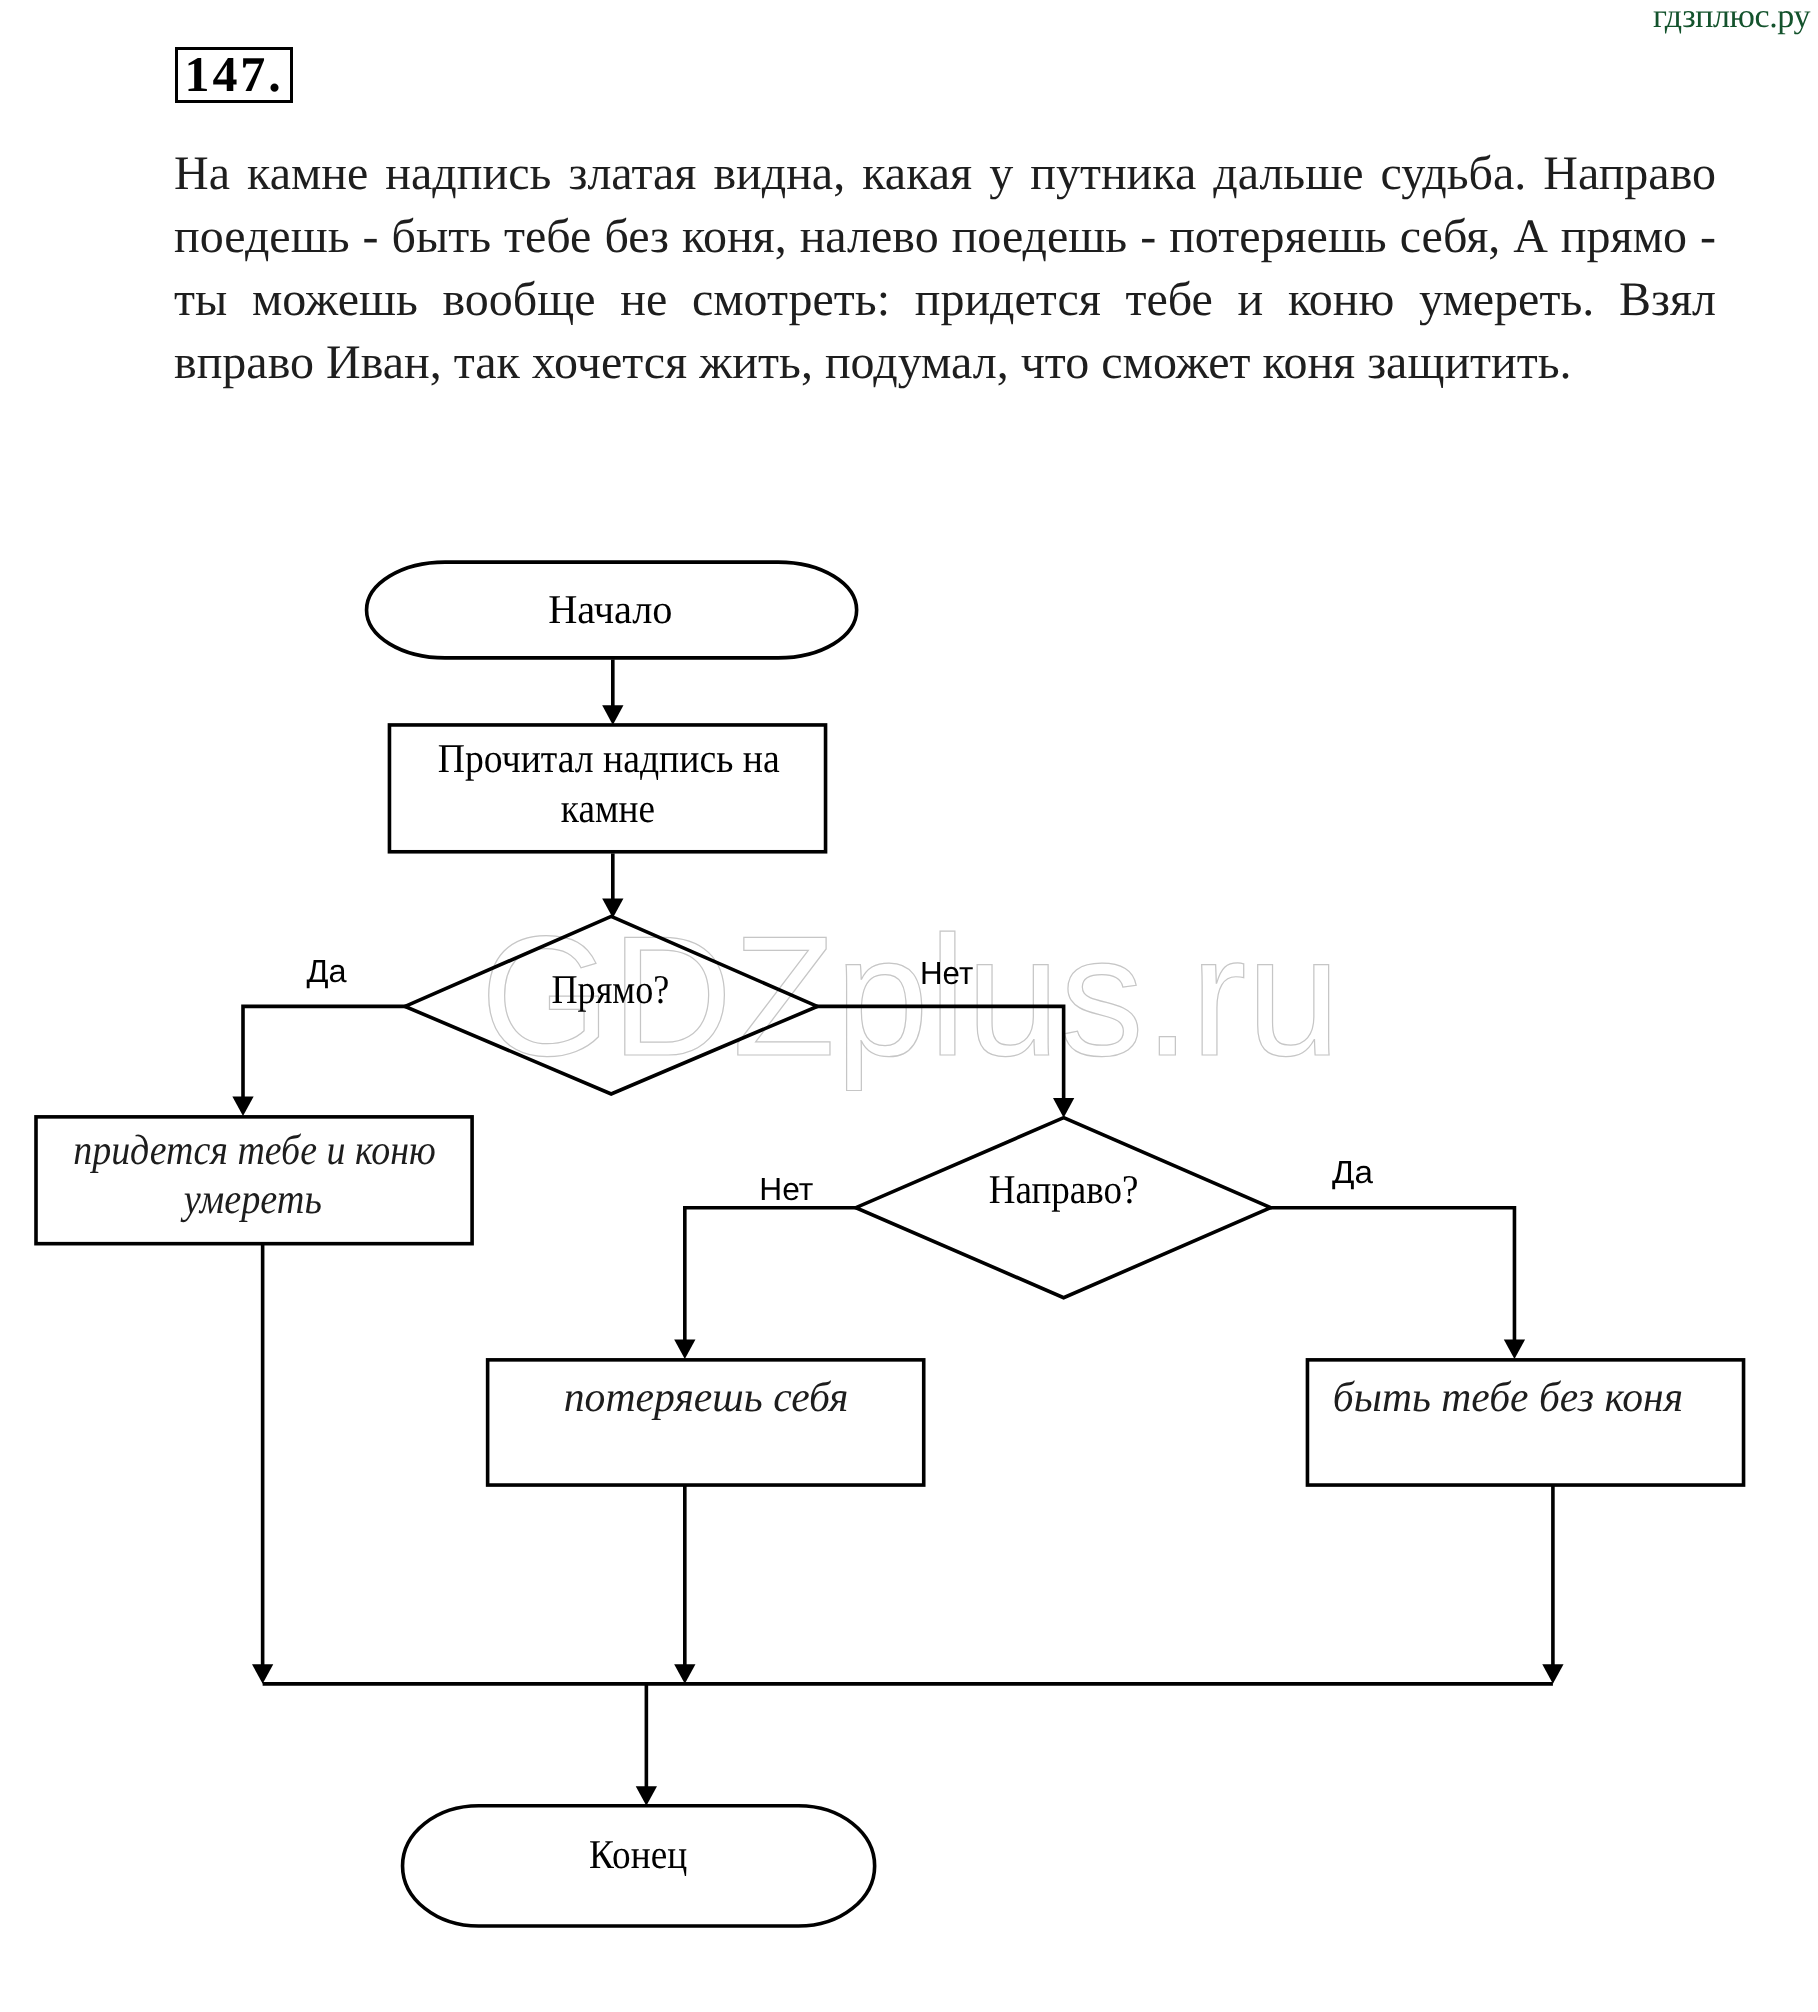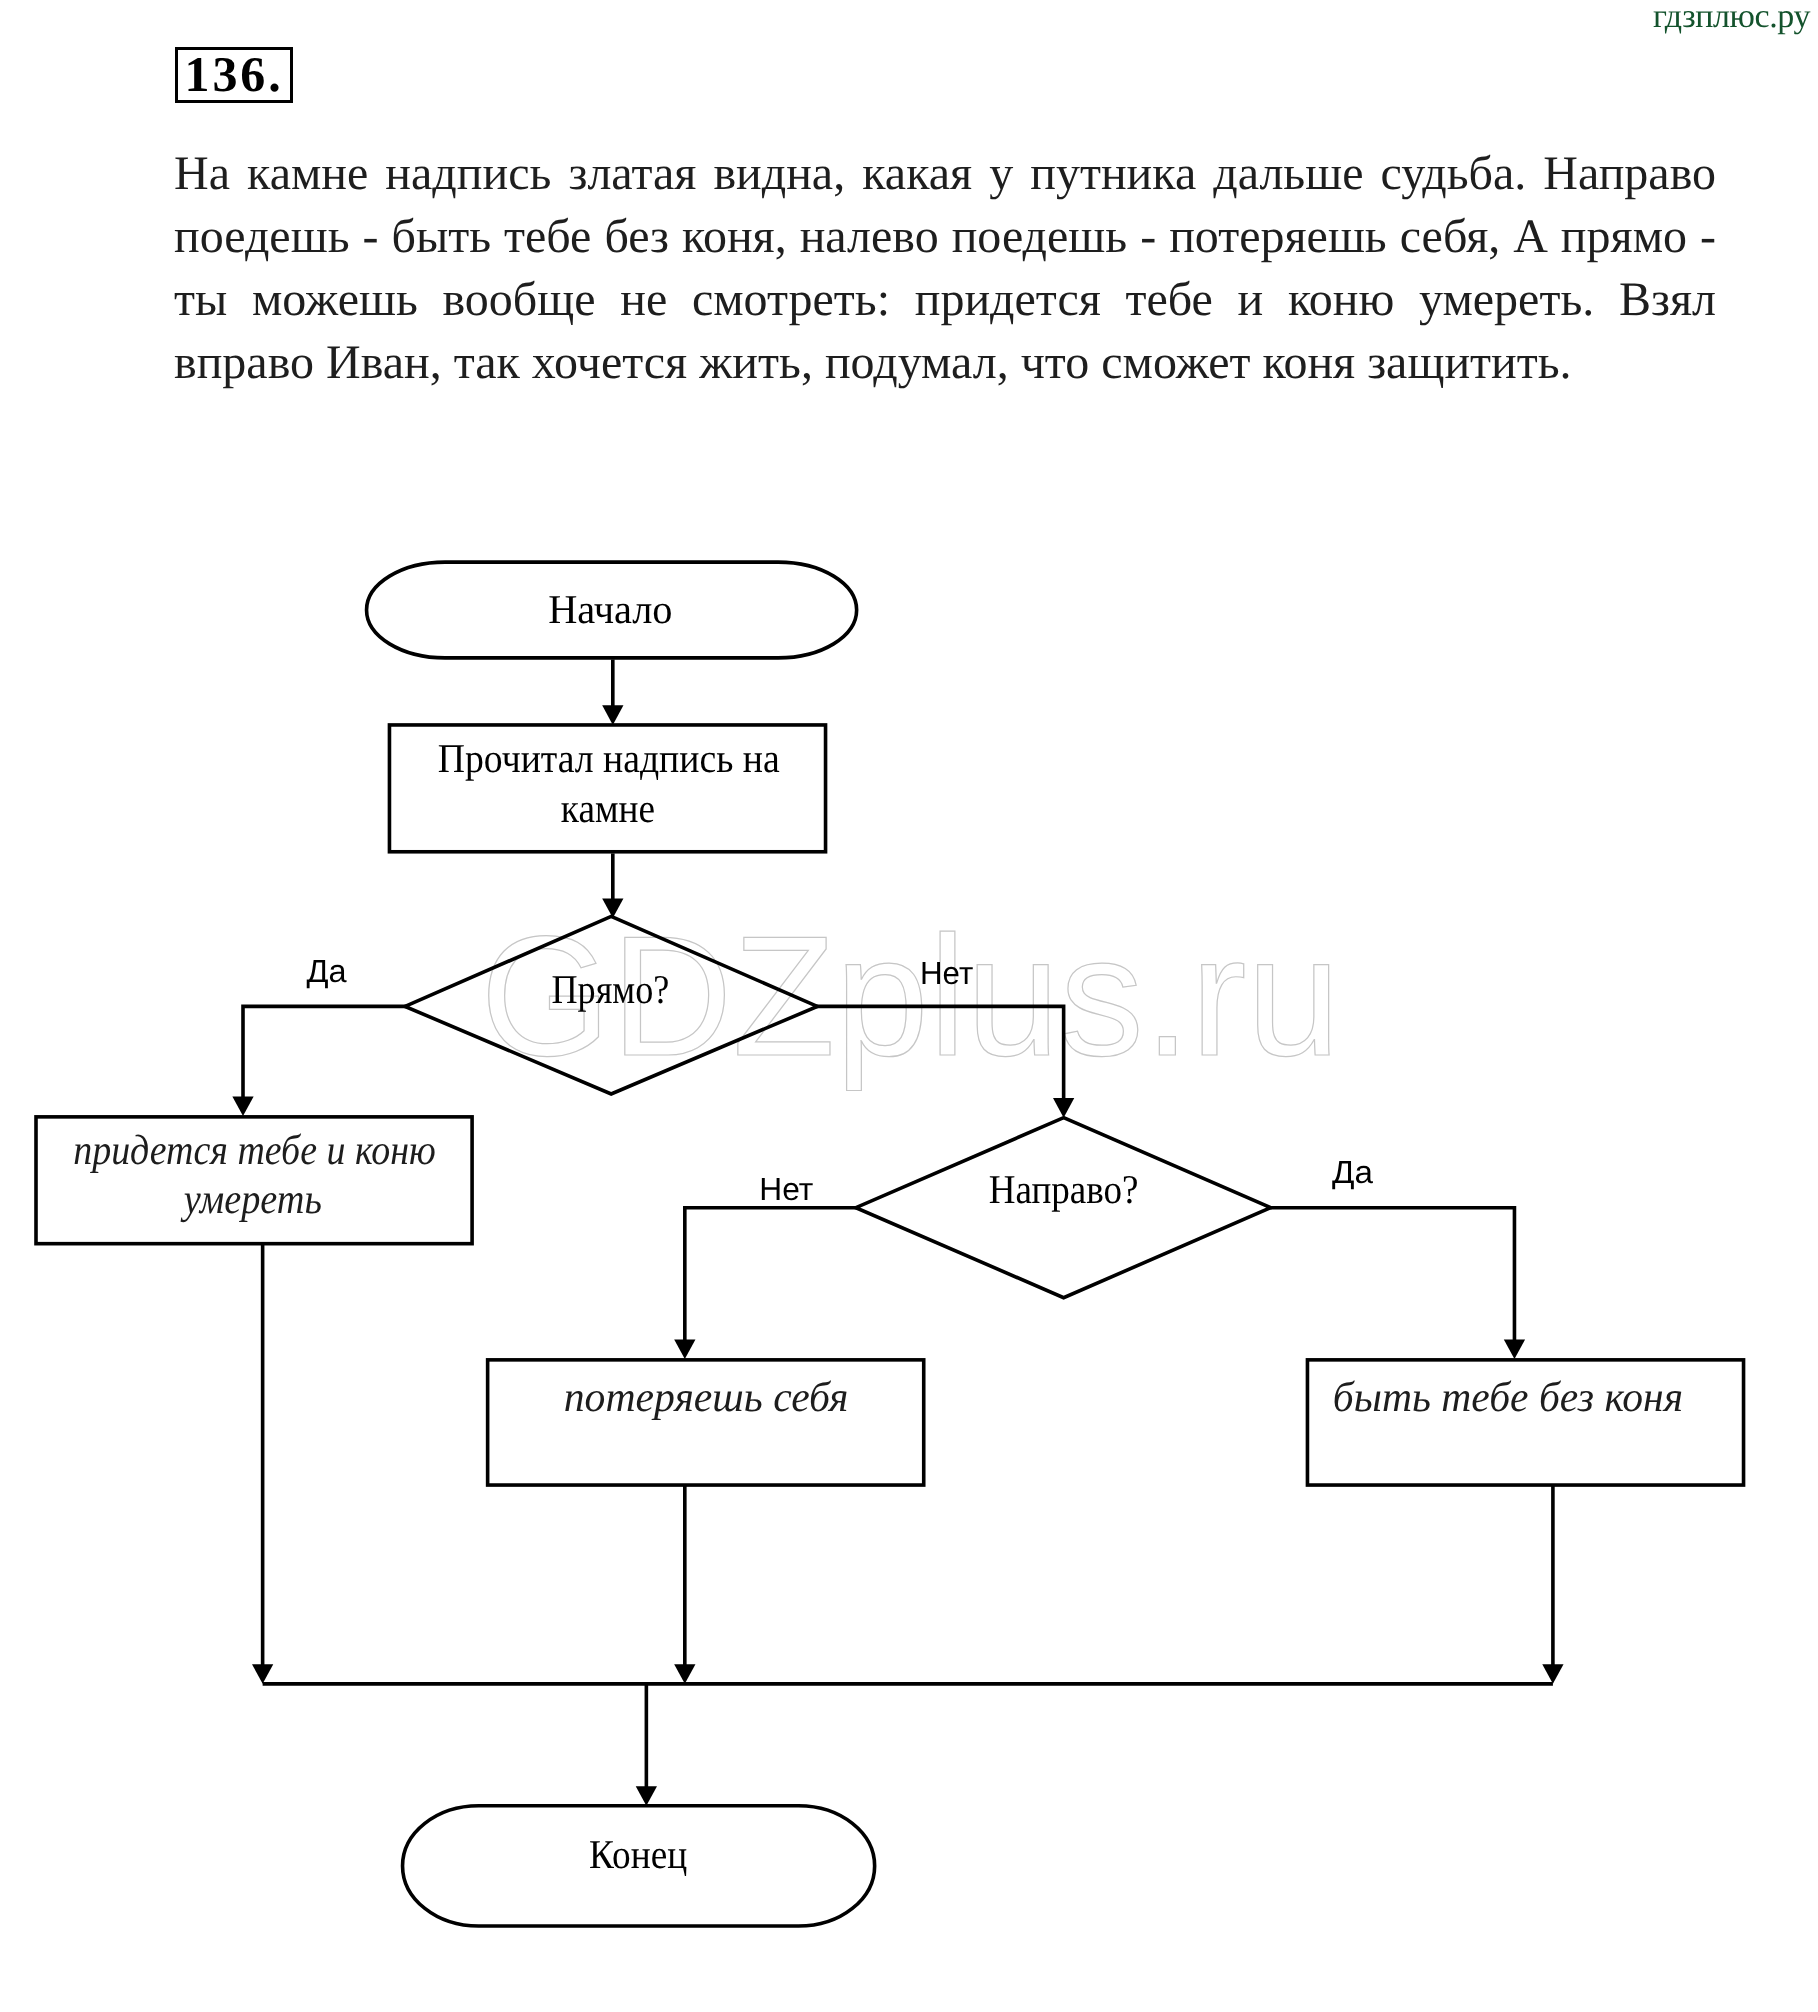--- a/index.html
+++ b/index.html
@@ -32,21 +32,21 @@
       font-family:"Liberation Sans",sans-serif;font-size:209px;}
 </style>
 </head>
 <body>
 
 <div id="page">
 
   <div class="abs" id="site-tag">гдзплюс.ру</div>
 
   <div class="abs" id="ex-num-box">
-    <span id="ex-num">136.</span>
+    <span id="ex-num">147.</span>
   </div>
 
   <div class="abs" id="para">На камне надпись златая видна, какая у путника дальше судьба. Направо поедешь - быть тебе без коня, налево поедешь - потеряешь себя, А прямо - ты можешь вообще не смотреть: придется тебе и коню умереть. Взял вправо Иван, так хочется жить, подумал, что сможет коня защитить.</div>
 
   <svg id="flow" viewBox="0 0 2222 2459">
 
     <text class="wm" x="587" y="1289" textLength="1051" lengthAdjust="spacingAndGlyphs">GDZplus.ru</text>
 
     <path class="shape" d="M544,687 L951,687 A96,58.5 0 0 1 951,804 L544,804 A96,58.5 0 0 1 544,687 Z"></path>
     <text class="nodetext" x="746" y="761" textLength="152" lengthAdjust="spacingAndGlyphs">Начало</text>

